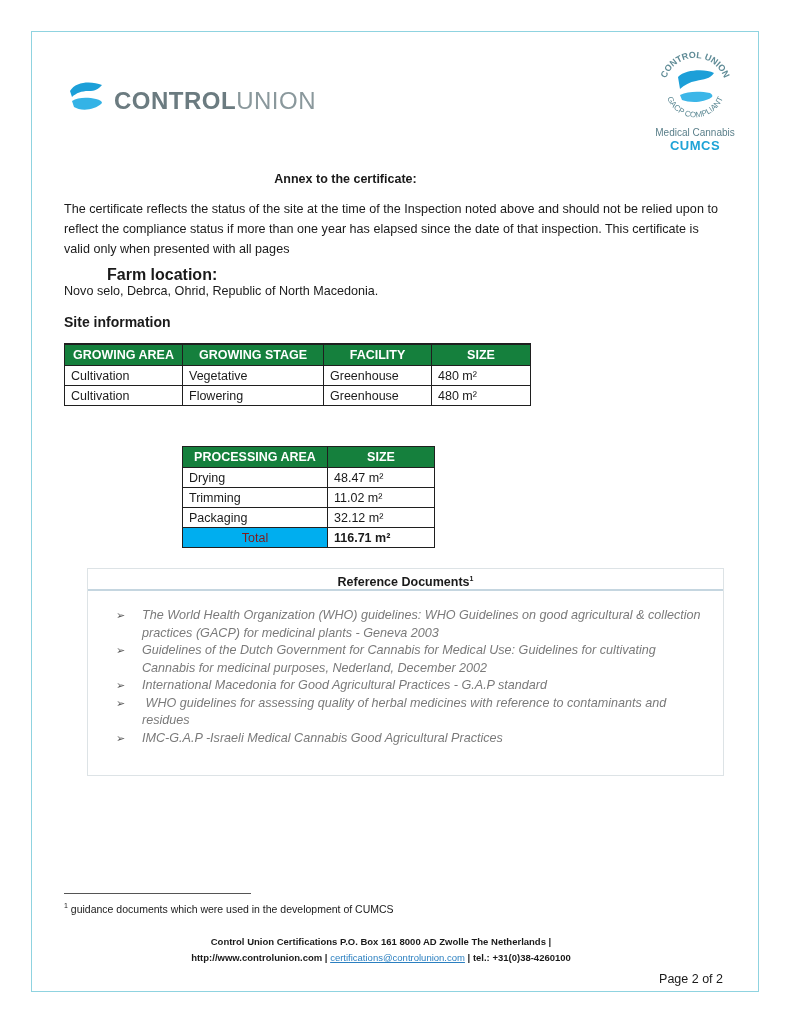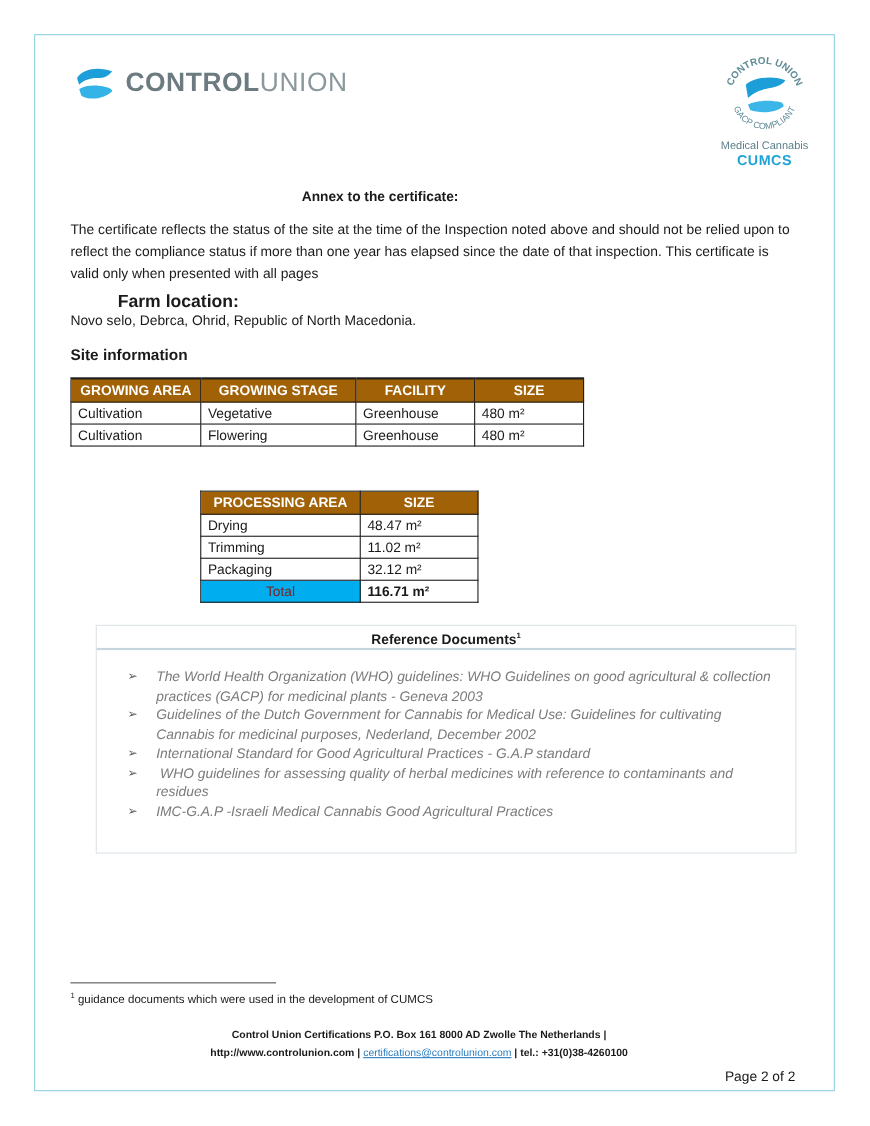--- a/index.html
+++ b/index.html
@@ -2,41 +2,41 @@
 <html><head>
 <meta charset="utf-8">
 <style>
   html, body { margin: 0; padding: 0; background: #ffffff; }
   body { width: 791px; height: 1024px; position: relative; overflow: hidden;
          font-family: "Liberation Sans", "DejaVu Sans", sans-serif; color: #1a1a1a; }
   .page-border { position: absolute; left: 31px; top: 31px; width: 728px; height: 961px;
                  border: 1px solid #8fd3e0; box-sizing: border-box; }
 
   
-  .logo { position: absolute; left: 66px; top: 56px; height: 40px; display: flex; align-items: center; }
+  .logo { position: absolute; left: 66px; top: 75px; height: 40px; display: flex; align-items: flex-end; }
   .logo svg { width: 40px; height: 38px; }
   .logo-text { margin-left: 8px; font-size: 24px; letter-spacing: 0.5px; color: #6b7b80; }
   .logo-text .bold { font-weight: bold; }
   .logo-text .light { font-weight: normal; color: #8a989c; }
 
   
   .badge { position: absolute; left: 645px; top: 45px; width: 100px; height: 115px; text-align: center; }
   .badge svg { width: 90px; height: 82px; display: block; margin: 0 auto; }
   .badge-sub { font-size: 10px; color: #5a7f8a; margin-top: 0px; }
   .badge-code { font-size: 13px; font-weight: bold; color: #1fa3d6; letter-spacing: 0.5px; }
 
   .annex-title { position: absolute; left: 0; width: 691px; top: 172px; text-align: center;
                  font-weight: bold; font-size: 12.5px; }
   .intro { position: absolute; left: 64px; top: 199px; width: 660px; font-size: 12.6px; line-height: 20px; }
   .farm-label { position: absolute; left: 68px; top: 266px; font-weight: bold; font-size: 16px; padding-left: 39px; }
   .farm-value { position: absolute; left: 64px; top: 284px; font-size: 12.6px; }
   .site-title { position: absolute; left: 64px; top: 314px; font-weight: bold; font-size: 14px; }
 
   table { border-collapse: collapse; font-size: 12.5px; }
-  th { background: #a16207; color: #ffffff; font-weight: bold; text-align: center;
+  th { background: #15803d; color: #ffffff; font-weight: bold; text-align: center;
        height: 20px; padding: 0 6px; border: 1px solid #1f1f1f; }
   td { border: 1px solid #1f1f1f; padding: 0 6px; height: 19px; }
   .growing { position: absolute; left: 64px; top: 343px; }
   .growing col.c1 { width: 118px; } .growing col.c2 { width: 141px; }
   .growing col.c3 { width: 108px; } .growing col.c4 { width: 99px; }
   .growing th { border-top: 2px solid #1f1f1f; }
 
   .processing { position: absolute; left: 182px; top: 446px; border-radius: 22px; }
   .processing col.c1 { width: 145px; } .processing col.c2 { width: 107px; }
   .processing td.total-label { background: #00aeef; color: #7f1d1d; text-align: center; }
@@ -161,21 +161,21 @@
   </tbody>
 </table>
 
 <div class="refbox">
   <div class="ref-title">
     <span>Reference Documents</span><sup style="font-size:7px">1</sup>
   </div>
   <ul class="ref-list">
     <li><span class="arrow">➢</span><span>The World Health Organization (WHO) guidelines: WHO Guidelines on good agricultural &amp; collection practices (GACP) for medicinal plants - Geneva 2003</span></li>
     <li><span class="arrow">➢</span><span>Guidelines of the Dutch Government for Cannabis for Medical Use: Guidelines for cultivating Cannabis for medicinal purposes, Nederland, December 2002</span></li>
-    <li><span class="arrow">➢</span><span>International Standard for Good Agricultural Practices - G.A.P standard</span></li>
+    <li><span class="arrow">➢</span><span>International Macedonia for Good Agricultural Practices - G.A.P standard</span></li>
     <li><span class="arrow">➢</span><span style="white-space:pre-wrap"> WHO guidelines for assessing quality of herbal medicines with reference to contaminants and residues</span></li>
     <li><span class="arrow">➢</span><span>IMC-G.A.P -Israeli Medical Cannabis Good Agricultural Practices</span></li>
   </ul>
 </div>
 
 <div class="fn-rule"></div>
 <div class="footnote">
   <sup>1</sup><span> guidance documents which were used in the development of CUMCS</span>
 </div>
 

